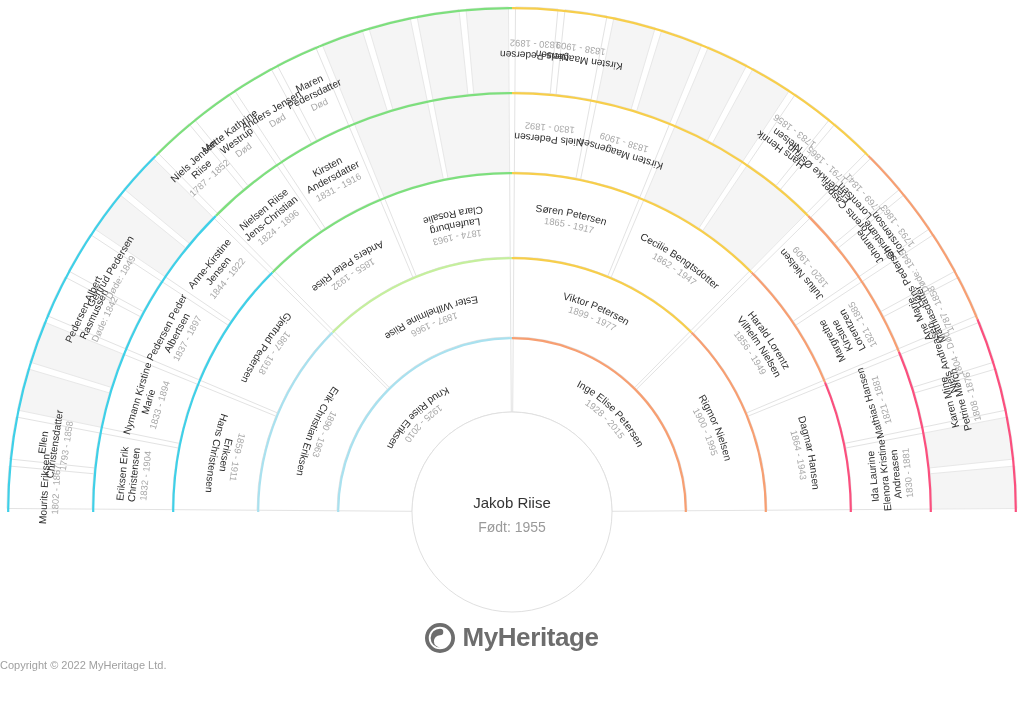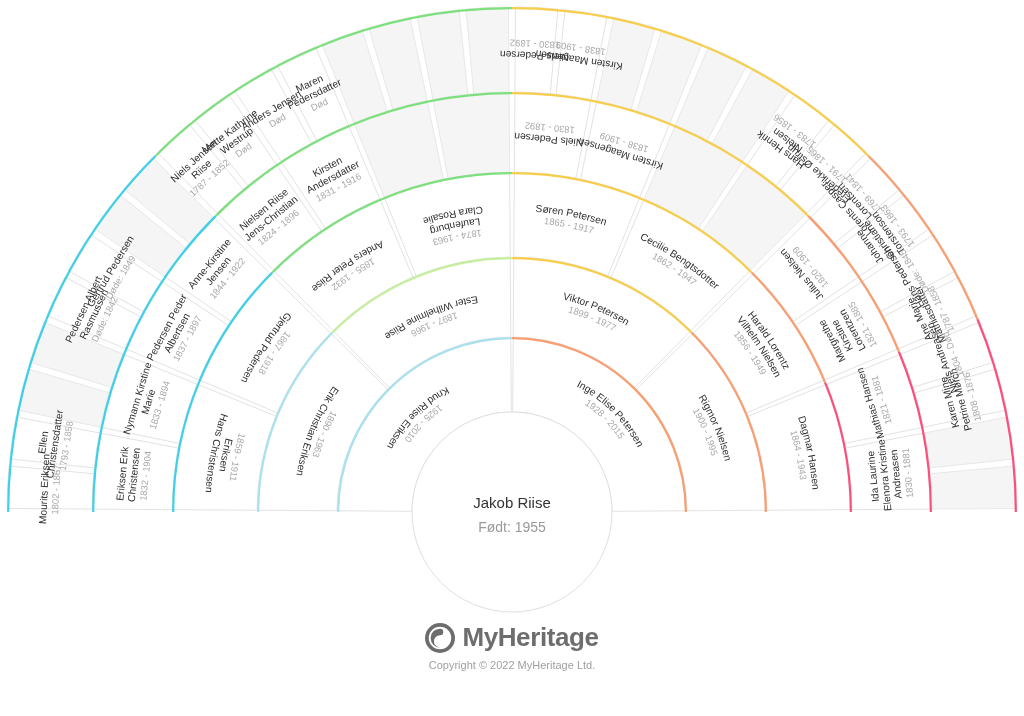--- a/index.html
+++ b/index.html
@@ -12,21 +12,21 @@
   .seg-fill{fill:#ffffff;stroke:#e3e3e3;stroke-width:1;}
   .seg-empty{fill:#f5f5f5;stroke:#e8e8e8;stroke-width:1;}
   .arc-band{fill:none;stroke-width:2.2;stroke-linecap:butt;}
   .center-circle{fill:#ffffff;stroke:#e0e0e0;stroke-width:1;}
   .name-txt{font-size:10.2px;fill:#2f2f2f;}
   .date-txt{font-size:9.4px;fill:#a8a8a8;}
   .root-name{font-size:15px;fill:#333333;}
   .root-date{font-size:14px;fill:#9a9a9a;}
 
   #brand{
-    position:absolute;left:0;right:0;top:622px;text-align:center;
+    position:absolute;left:0;right:0;top:622px;text-align:left;
     pointer-events:none;
   }
   .brand-row{display:flex;align-items:center;justify-content:center;gap:7px;}
   .brand-name{
     font-size:26px;font-weight:bold;color:#6d6d6d;letter-spacing:-0.4px;
     font-family:"Liberation Sans","DejaVu Sans",sans-serif;
   }
   .brand-copy{
     margin-top:6px;font-size:11px;color:#a0a0a0;
     font-family:"Liberation Sans","DejaVu Sans",sans-serif;

